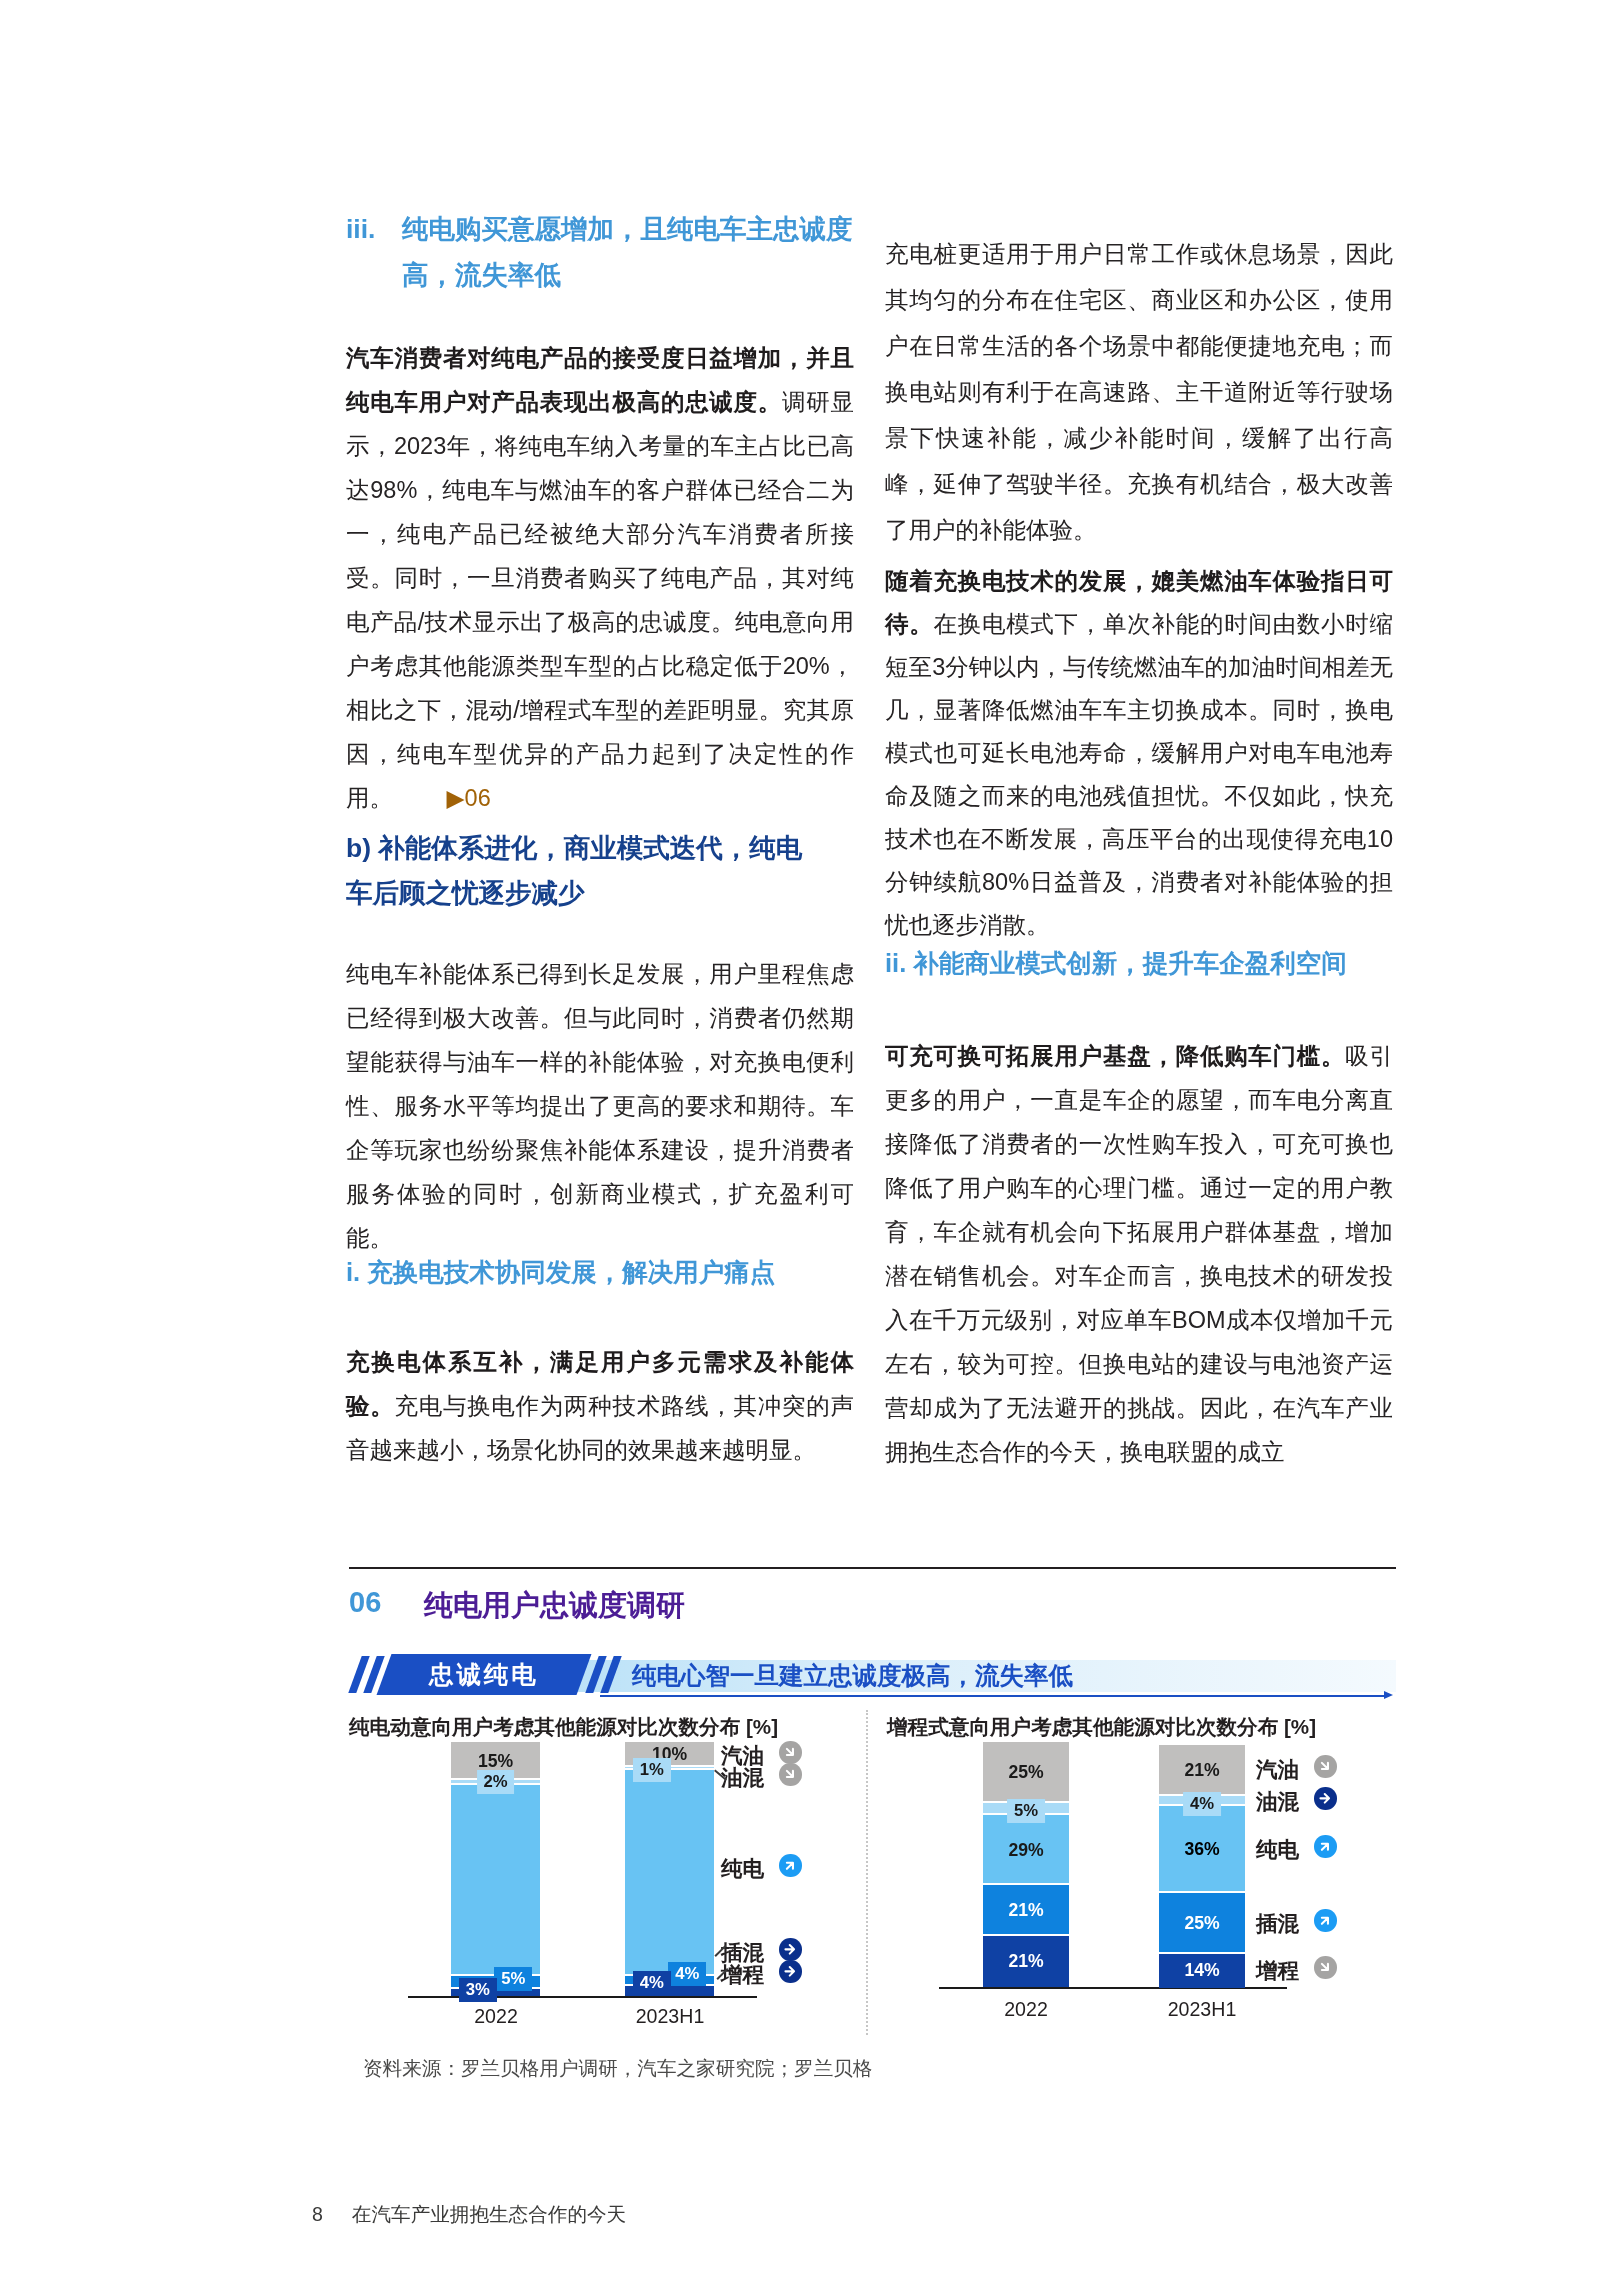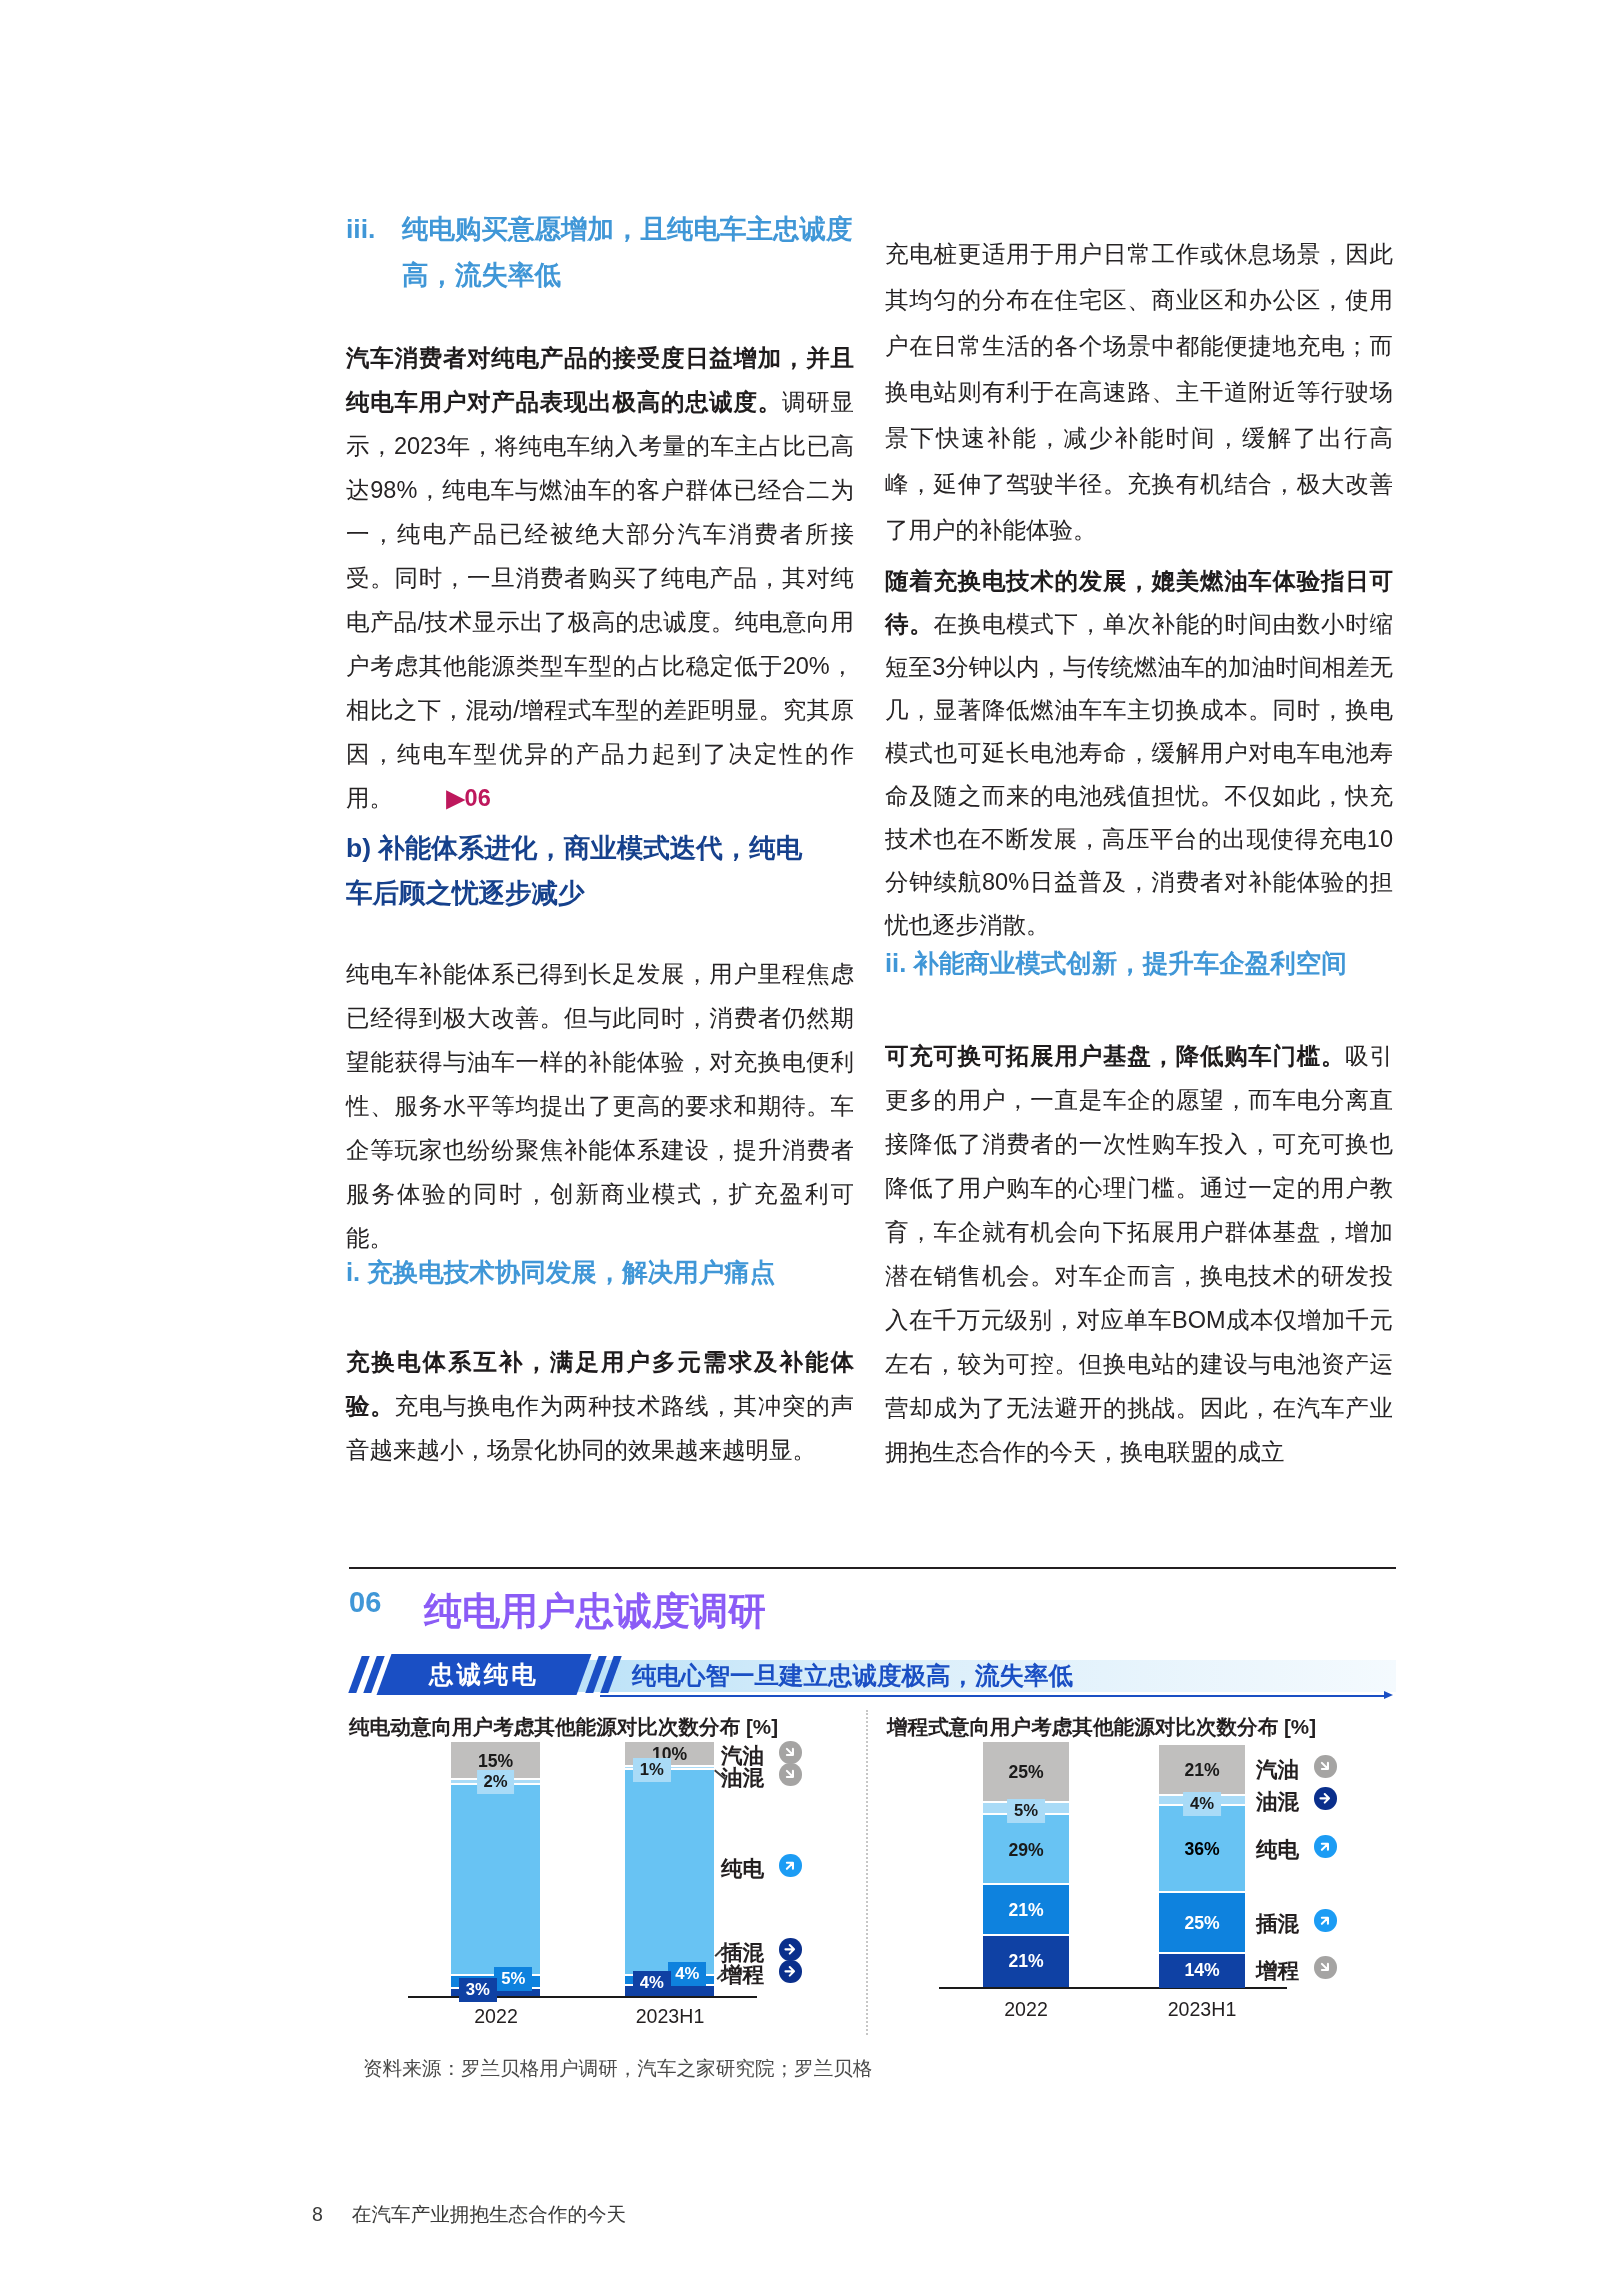--- a/index.html
+++ b/index.html
@@ -2,37 +2,37 @@
 <html><head>
 <meta charset="utf-8">
 <style>
   html,body{margin:0;padding:0;background:#ffffff;}
   .page{position:relative;width:1621px;height:2293px;background:#fff;overflow:hidden;
         font-family:"Liberation Sans",sans-serif;color:#262324;}
   .abs{position:absolute;}
   
   .para{position:absolute;width:508px;font-size:23.5px;line-height:44px;text-align:justify;color:#262324;}
   .para b{font-weight:bold;color:#1f1c1d;}
-  .ref{color:#be185d;font-weight:bold;padding-left:47px;}
+  .ref{color:#a16207;font-weight:normal;padding-left:47px;}
   #lhiii{left:346px;top:206px;width:510px;font-size:26.5px;line-height:46px;font-weight:bold;color:#4097D7;display:flex;}
   #lhiii .hnum{width:56px;flex:none;}
   #lhiii .htext{width:452px;}
   #lp1{left:346px;top:312px;}
   #lhb{left:346px;top:826px;width:459px;font-size:26.5px;line-height:45px;font-weight:bold;color:#16418C;}
   #lp2{left:346px;top:928px;}
   #lhi{left:346px;top:1255px;width:508px;font-size:25.5px;font-weight:bold;color:#4097D7;}
   #lp3{left:346px;top:1316px;}
   #rp1{left:885px;top:207px;line-height:46px;}
   #rp2{left:885px;top:536px;line-height:43px;}
   #rhii{left:885px;top:946px;width:508px;font-size:25.5px;font-weight:bold;color:#4097D7;position:absolute;}
   #rp3{left:885px;top:1010px;}
   
   .fig-rule{left:349px;top:1567px;width:1047px;height:2px;background:#231F20;}
   .fig-num{left:349px;top:1586px;font-size:29px;font-weight:bold;color:#4097D7;}
-  .fig-title{left:424px;top:1586px;font-size:38px;font-weight:bold;color:#8b5cf6;}
+  .fig-title{left:424px;top:1586px;font-size:29px;font-weight:bold;color:#4c1d95;}
   
   .band{left:404px;top:1660px;width:992px;height:32px;
         background:linear-gradient(90deg,#A9DBF6 0%,#D8EDFA 45%,#F4FAFE 100%);}
   .slash{width:7.8px;height:37px;background:#1A4FC4;transform:skewX(-20deg);top:1656px;}
   .badge{left:384px;top:1654px;width:200px;height:41px;background:#1A4FC4;transform:skewX(-20deg);
          display:flex;align-items:center;justify-content:center;}
   .badge span{transform:skewX(20deg);color:#fff;font-size:24.5px;font-weight:bold;letter-spacing:2.9px;}
   .banner-text{left:632px;top:1660px;height:32px;line-height:32px;font-size:24.5px;font-weight:bold;color:#1A4FC4;}
   .banner-line{left:600px;top:1695px;width:784px;height:2px;background:#1A4FC4;}
   .banner-arrow{left:1384px;top:1691px;width:0;height:0;border-left:9.8px solid #1A4FC4;

